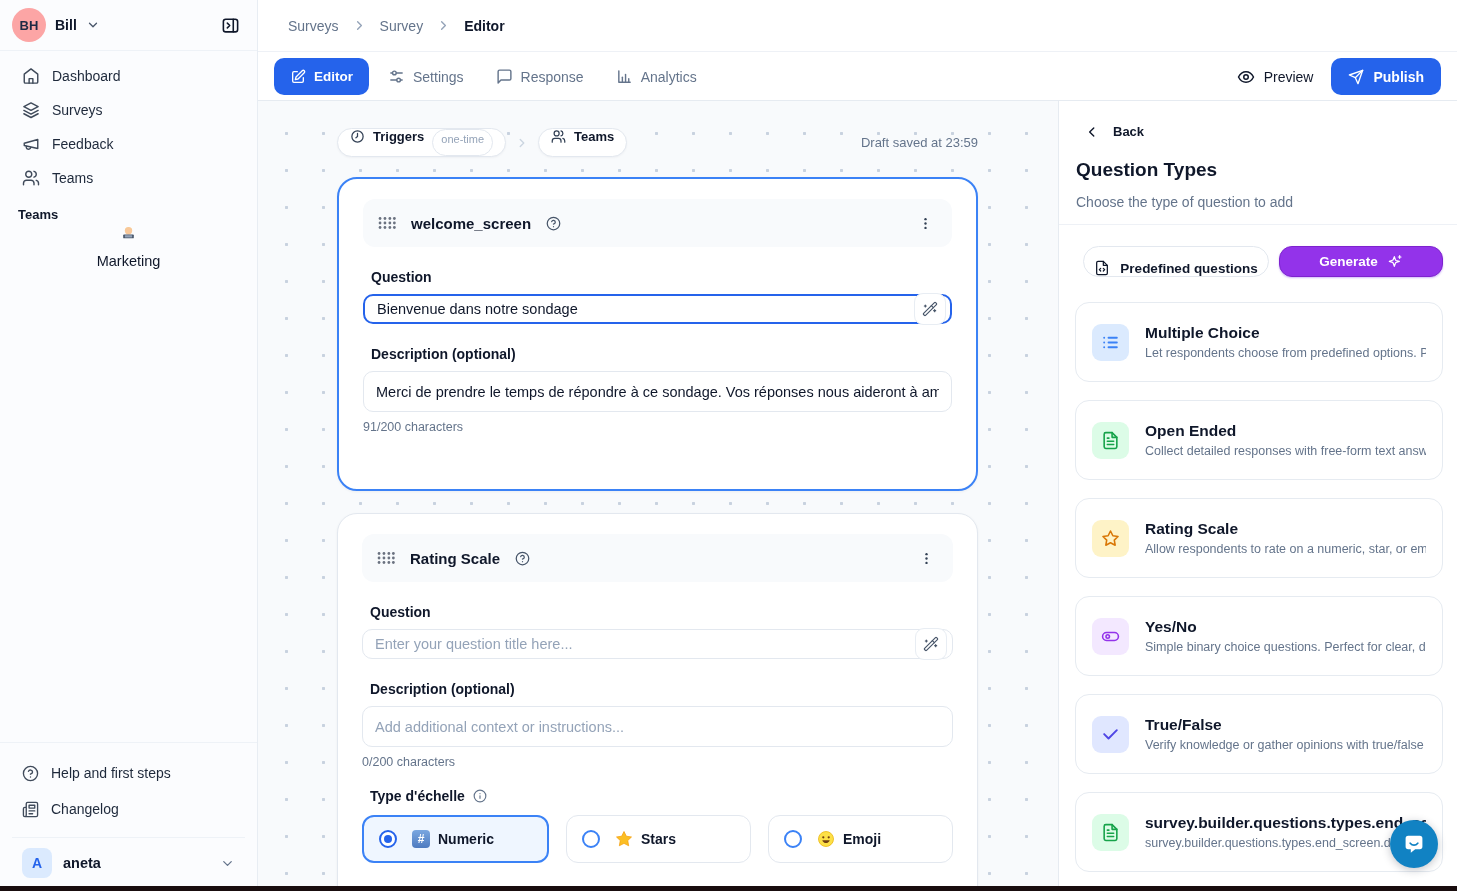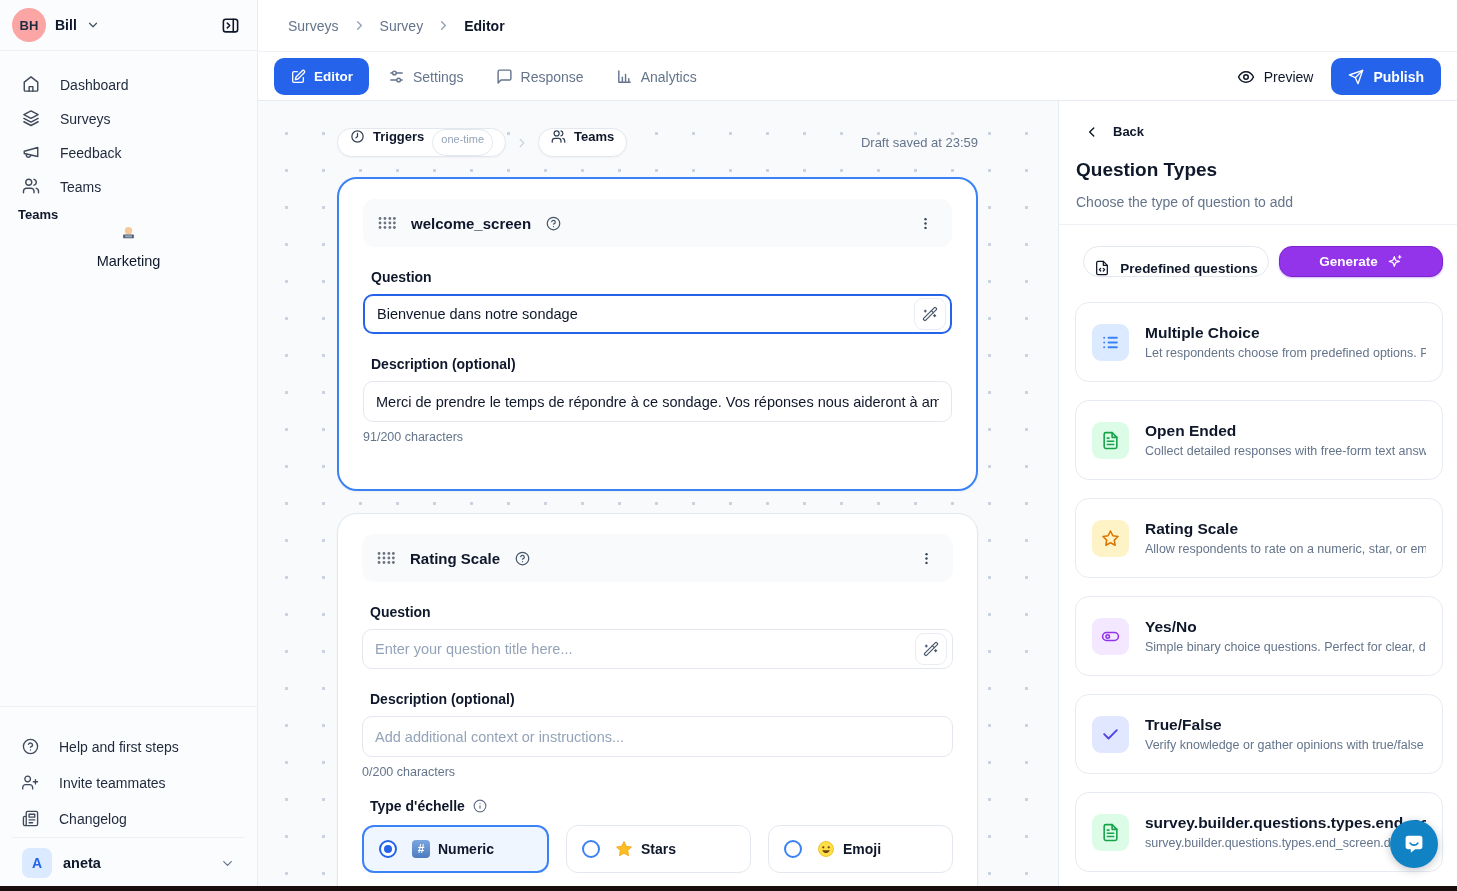--- a/index.html
+++ b/index.html
@@ -7,21 +7,21 @@
   body { font-family:"Liberation Sans", sans-serif; background:#fff; position:relative; color:#0f172a; }
   svg { display:block; }
 
   
   .sidebar { position:absolute; left:0; top:0; width:258px; height:891px; background:#fbfcfe; border-right:1px solid #e8edf3; display:flex; flex-direction:column; }
   .sb-header { height:51px; flex:none; display:flex; align-items:center; gap:9px; padding:0 12px; border-bottom:1px solid #eef2f7; }
   .avatar-circle { width:34px; height:34px; border-radius:50%; background:#fca5a5; color:#1e2a44; font-size:13px; font-weight:700; display:flex; align-items:center; justify-content:center; }
   .sb-username { font-size:14px; font-weight:600; }
   .collapse-btn { margin-left:auto; width:30px; height:30px; border:none; background:transparent; border-radius:8px; display:flex; align-items:center; justify-content:center; color:#0f172a; cursor:pointer; }
   .sb-nav { padding:8px 12px 0; }
-  .sb-item { display:flex; align-items:flex-end; gap:20px; height:34px; padding:0 10px; border-radius:8px; font-size:14px; color:#1e293b; cursor:pointer; }
+  .sb-item { display:flex; align-items:center; gap:12px; height:34px; padding:0 10px; border-radius:8px; font-size:14px; color:#1e293b; cursor:pointer; }
   .sb-item .ic { color:#3f4a5a; flex:none; }
   .sb-section-label { font-size:13px; font-weight:700; color:#0f172a; padding:0 6px; margin-top:9px; height:20px; display:flex; align-items:center; }
   .sb-team { display:flex; align-items:center; gap:12px; height:34px; padding:0 10px; font-size:14.5px; font-weight:500; color:#0f172a; cursor:pointer;flex-direction:column; }
   .sb-footer { margin-top:auto; border-top:1px solid #eef2f7; padding:12px 12px 0; }
   .sb-footer .sb-item { height:36px; }
   .workspace-row { border-top:1px solid #eef2f7; margin-top:10px; padding:10px 10px 13px; display:flex; align-items:center; gap:11px; cursor:pointer; }
   .ws-avatar { width:30px; height:30px; border-radius:8px; background:#dbeafe; color:#2563eb; font-weight:700; font-size:14px; display:flex; align-items:center; justify-content:center; }
   .ws-name { font-size:14.5px; font-weight:600; }
   .ws-chevron { margin-left:auto; color:#64748b; }
 
@@ -50,21 +50,21 @@
 
   .q-card { position:absolute; left:79px; width:641px; background:#fff; border:1px solid #e3e8ef; border-radius:20px; box-shadow:0 1px 3px rgba(15,23,42,.05); padding:20px 24px; }
   .q-card.selected { border:2px solid #3b82f6; }
   .card-header { background:#f8fafc; border-radius:12px; height:48px; display:flex; align-items:center; gap:15px; padding:0 15px; }
   .grip { color:#6b7280; cursor:grab; }
   .card-title { font-size:15px; font-weight:600; }
   .title-help { color:#475569; display:flex; cursor:pointer; background:none; border:none; }
   .kebab-btn { margin-left:auto; background:none; border:none; color:#334155; cursor:pointer; display:flex; padding:4px; }
   .field-label { font-size:14px; font-weight:600; margin:22px 8px 9px; display:flex; align-items:center; gap:8px; }
   .input-wrap { position:relative; }
-  .text-input { width:100%; height:40px; border:1px solid #e3e8ef; border-radius:10px; background:#fff; padding:0 50px 0 12px; font-size:14.5px; color:#0f172a; font-family:inherit; outline:none; }
+  .text-input { width:100%; height:30px; border:1px solid #e3e8ef; border-radius:10px; background:#fff; padding:0 50px 0 12px; font-size:14.5px; color:#0f172a; font-family:inherit; outline:none; }
   .text-input.focused { border:2px solid #2563eb; }
   .text-input.no-wand { padding-right:12px; height:41px; }
   .text-input::placeholder { color:#94a3b8; }
   .wand-btn { position:absolute; right:6px; top:50%; transform:translateY(-50%); width:32px; height:32px; background:#fff; border:1px solid #e8edf3; border-radius:9px; display:flex; align-items:center; justify-content:center; color:#475569; cursor:pointer; }
   .char-counter { font-size:12.5px; color:#64748b; margin-top:8px; }
 
   .options-row { display:flex; gap:17px; margin-top:11px; }
   .scale-option { flex:1; height:48px; border:1px solid #e3e8ef; border-radius:12px; background:#fff; display:flex; align-items:center; gap:15px; padding:0 15px; font-size:14px; font-weight:600; color:#0f172a; cursor:pointer; }
   .scale-option.selected { border:2px solid #3b82f6; background:#eff6ff; }
   .radio { width:18px; height:18px; border-radius:50%; border:2px solid #3b82f6; background:#fff; flex:none; position:relative; }
@@ -180,31 +180,20 @@
   <div class="sb-footer">
     <div class="sb-item">
       <span class="ic">
         <svg width="17" height="17" viewBox="0 0 24 24" fill="none" stroke="currentColor" stroke-width="1.9" stroke-linecap="round" stroke-linejoin="round">
             <circle cx="12" cy="12" r="10"></circle>
             <path d="M9.1 9a3 3 0 0 1 5.8 1c0 2-3 3-3 3"></path>
             <line x1="12" y1="17" x2="12.01" y2="17"></line>
           </svg>
       </span>
       <span>Help and first steps</span>
-    </div>
-    <div class="sb-item">
-      <span class="ic">
-        <svg width="17" height="17" viewBox="0 0 24 24" fill="none" stroke="currentColor" stroke-width="1.9" stroke-linecap="round" stroke-linejoin="round">
-            <path d="M15 21v-2a4 4 0 0 0-4-4H5a4 4 0 0 0-4 4v2"></path>
-            <circle cx="8" cy="7" r="4"></circle>
-            <line x1="19" y1="8" x2="19" y2="14"></line>
-            <line x1="22" y1="11" x2="16" y2="11"></line>
-          </svg>
-      </span>
-      <span>Invite teammates</span>
     </div>
     <div class="sb-item">
       <span class="ic">
         <svg width="17" height="17" viewBox="0 0 24 24" fill="none" stroke="currentColor" stroke-width="1.9" stroke-linecap="round" stroke-linejoin="round">
             <path d="M4 22h16a2 2 0 0 0 2-2V4a2 2 0 0 0-2-2H8a2 2 0 0 0-2 2v16a2 2 0 0 1-2 2Zm0 0a2 2 0 0 1-2-2v-9c0-1.1.9-2 2-2h2"></path>
             <path d="M18 14h-8"></path>
             <path d="M15 18h-5"></path>
             <path d="M10 6h8v4h-8V6Z"></path>
           </svg>
       </span>

